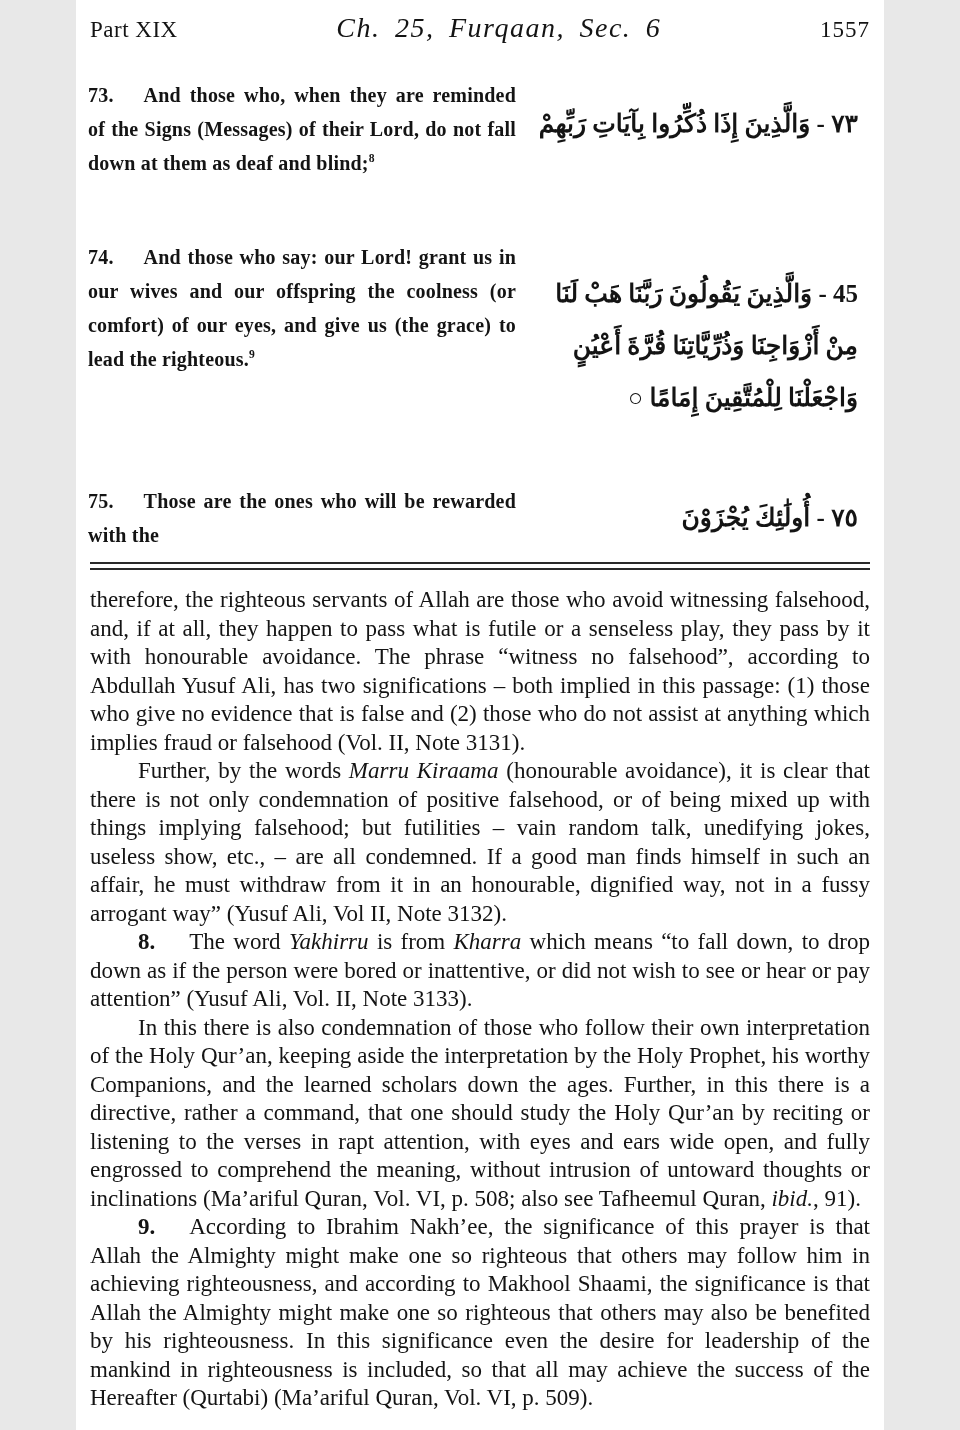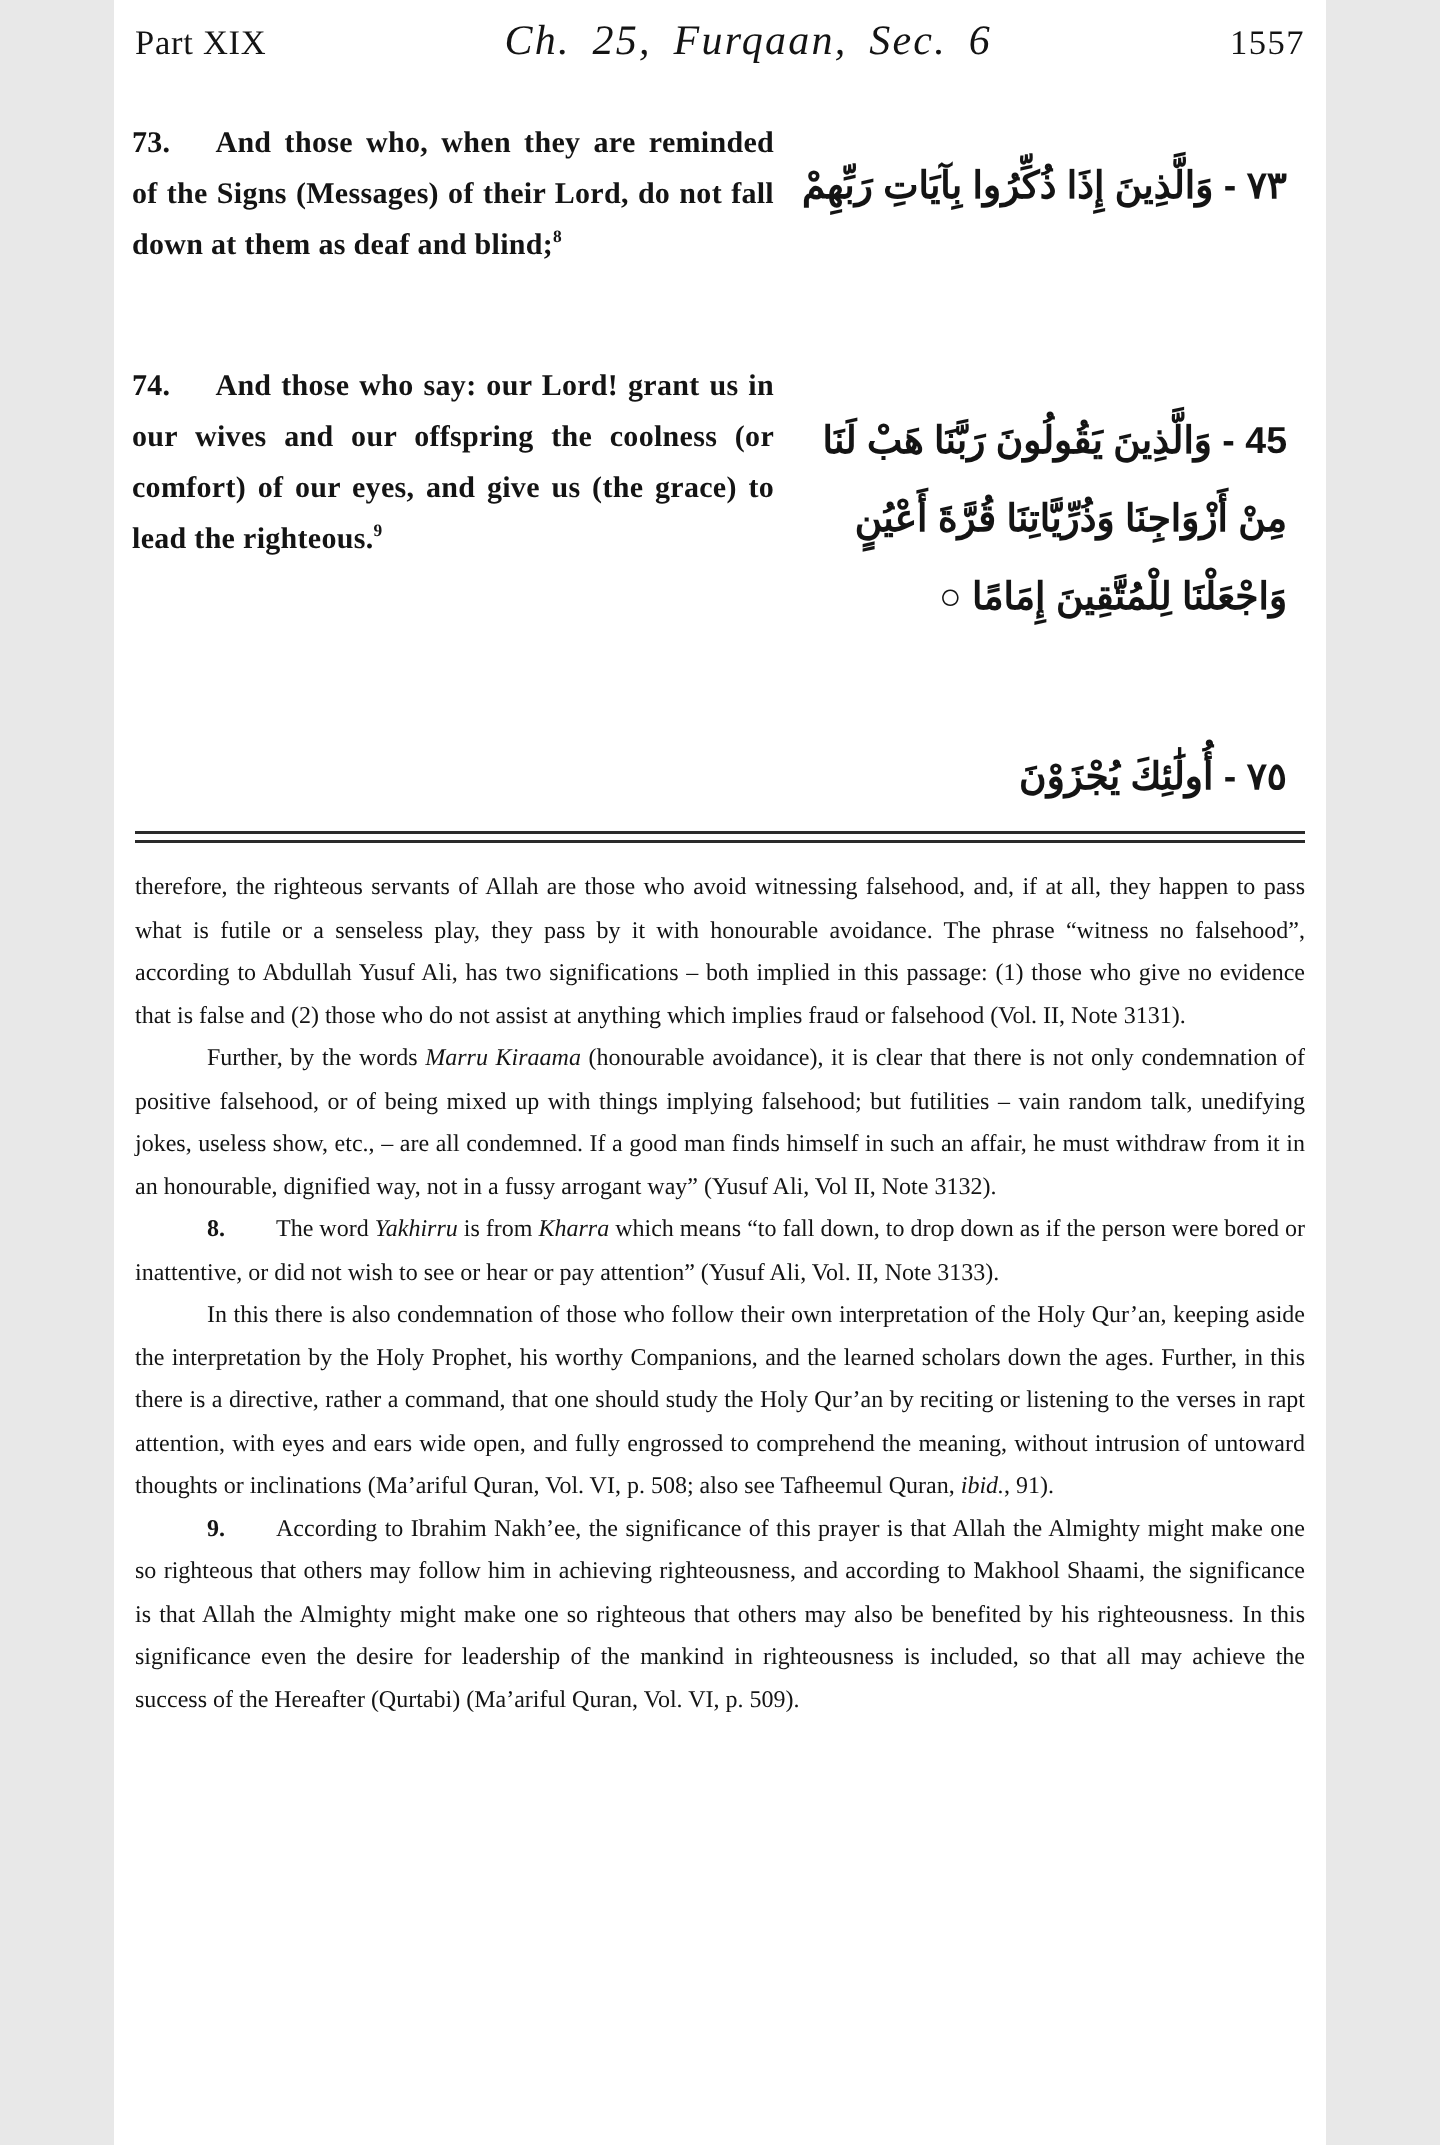--- a/index.html
+++ b/index.html
@@ -23,38 +23,38 @@
   .verse-row:last-child{margin-bottom:0;}
   .verse-english{
     width:428px;flex:0 0 428px;
     font-weight:bold;font-size:20px;line-height:34px;
     text-align:justify;letter-spacing:0.2px;
   }
   .verse-english sup{font-size:58%;line-height:0;}
   .v-num{margin-right:30px;}
   .verse-arabic{
     flex:1;direction:rtl;text-align:right;
-    font-family:Liberation Sans, sans-serif;font-weight:bold;
+    font-family:Liberation Serif, serif;font-weight:bold;
     font-size:25px;line-height:52px;
     padding-left:6px;padding-right:14px;
   }
   .ar-line{white-space:nowrap;}
   .verse-0 .verse-arabic{padding-top:20px;}
   .verse-1 .verse-arabic{padding-top:28px;}
   .verse-2 .verse-arabic{padding-top:8px;}
 
   
   .rule{
     margin:10px 2px 16px 2px;height:4px;
     border-top:2px solid #2a2a2a;border-bottom:2px solid #2a2a2a;
   }
 
   
   .footnotes{
-    font-size:16px;line-height:28.5px;text-align:justify;
+    font-size:23px;line-height:28.5px;text-align:justify;
     padding:0 2px;
   }
   .fn-para{margin:0;}
   .fn-para.indent{text-indent:48px;}
   .fn-num{font-weight:bold;margin-right:34px;}
   .it{font-style:italic;}
 </style>
 </head>
 <body>
 
@@ -75,20 +75,21 @@
       </div>
       <div class="verse-row verse-1">
         <div class="verse-english"><span class="v-num">74.</span>And those who say: our Lord! grant us in our wives and our offspring the coolness (or comfort) of our eyes, and give us (the grace) to lead the righteous.<sup>9</sup></div>
         <div class="verse-arabic" dir="rtl">
           <div class="ar-line">45 - وَالَّذِينَ يَقُولُونَ رَبَّنَا هَبْ لَنَا</div>
           <div class="ar-line">مِنْ أَزْوَاجِنَا وَذُرِّيَّاتِنَا قُرَّةَ أَعْيُنٍ</div>
           <div class="ar-line">وَاجْعَلْنَا لِلْمُتَّقِينَ إِمَامًا ○</div>
         </div>
       </div>
       <div class="verse-row verse-2">
+        <div class="verse-english"><span class="v-num">75.</span>Those are the ones who will be rewarded with the</div>
         <div class="verse-arabic" dir="rtl">
           <div class="ar-line">٧٥ - أُولَٰئِكَ يُجْزَوْنَ</div>
         </div>
       </div>
     </main>
 
   <div class="rule"></div>
 
   <section class="footnotes" id="footnotes">
       <p class="fn-para"><span>therefore, the righteous servants of Allah are those who avoid witnessing falsehood, and, if at all, they happen to pass what is futile or a senseless play, they pass by it with honourable avoidance. The phrase “witness no falsehood”, according to Abdullah Yusuf Ali, has two significations – both implied in this passage: (1) those who give no evidence that is false and (2) those who do not assist at anything which implies fraud or falsehood (Vol. II, Note 3131).</span></p>

